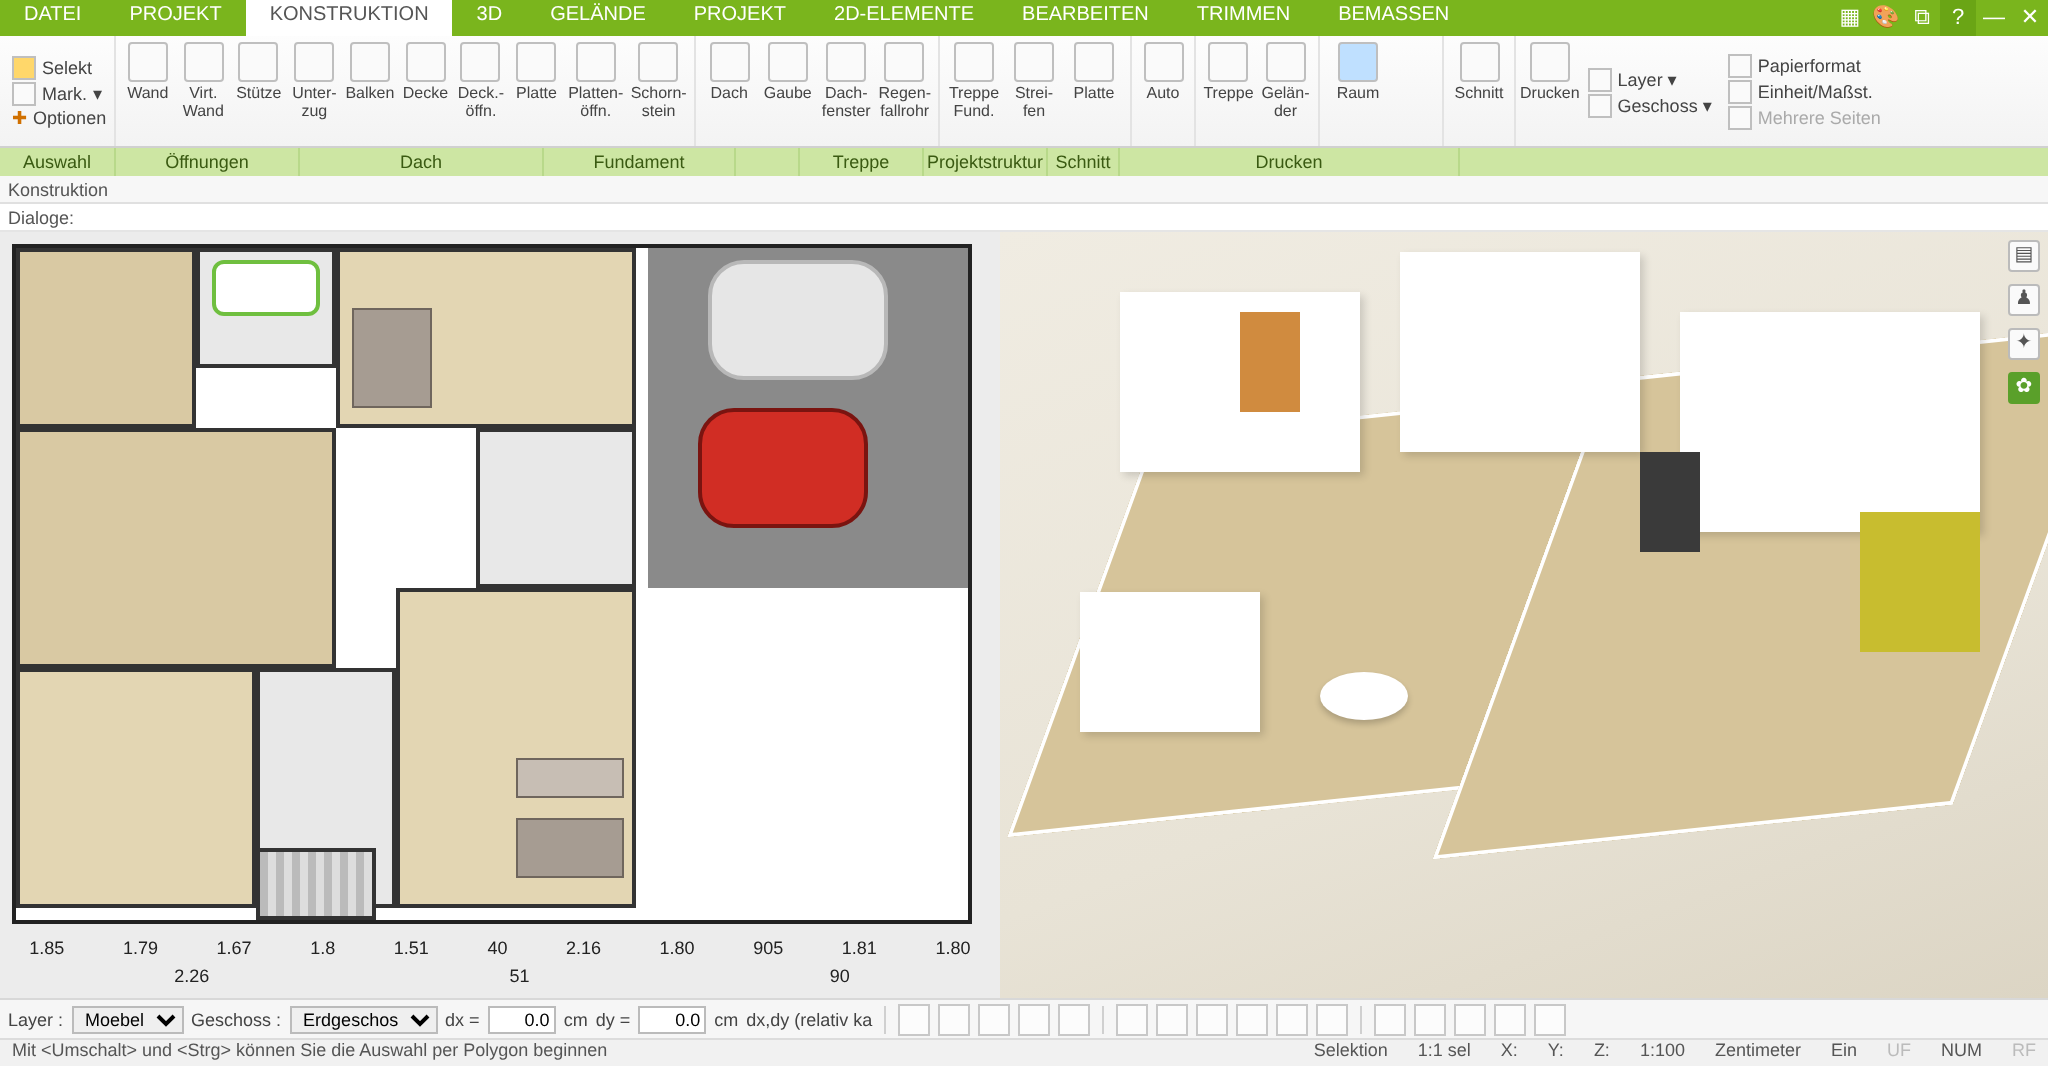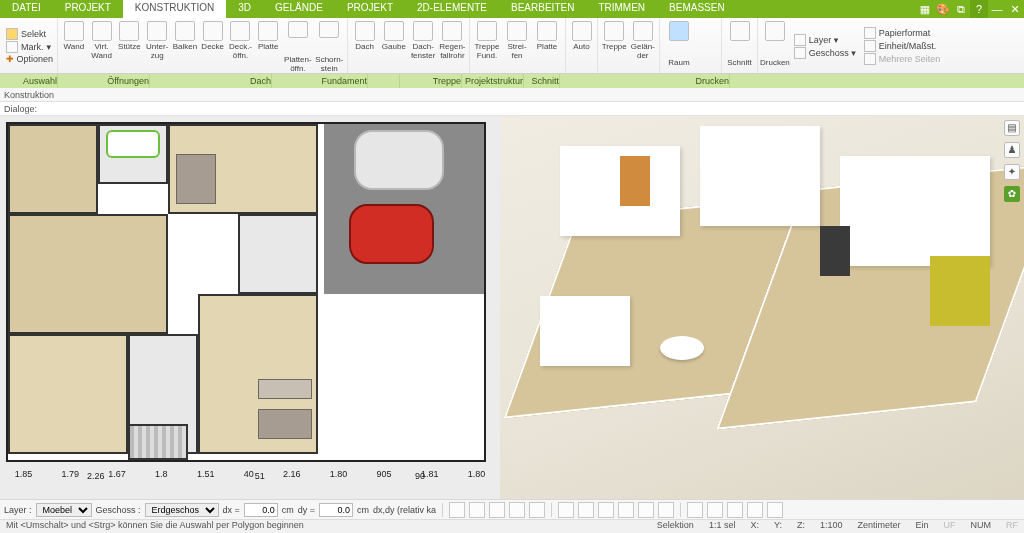--- a/index.html
+++ b/index.html
@@ -9,30 +9,30 @@
 .tabstrip { height: 18px; background: #7ab51d; display: flex; align-items: stretch; font-size: 10px; color: #fff; }
 .tabstrip .tab { padding: 2px 12px 0 12px; cursor: pointer; }
 .tabstrip .tab.active { background: #fff; color: #555; }
 .tabstrip .spacer { flex: 1; }
 .tabstrip .sysbtn { width: 18px; text-align: center; line-height: 18px; font-size: 11px; }
 
 
 .ribbon { height: 56px; background: linear-gradient(#fdfdfd,#f3f3f3); border-bottom: 1px solid #d0d0d0; display: flex; }
 .rgroup { display: flex; border-right: 1px solid #e3e3e3; padding: 1px 2px 0 2px; }
 .rbtn { width: 30px; display: flex; flex-direction: column; align-items: center; justify-content: flex-start; padding-top: 2px; cursor: pointer; }
-.rbtn.wide { width: 34px; gap: 16px; }
+.rbtn.wide { width: 34px; }
 .rbtn .ico { width: 20px; height: 20px; border: 1px solid #bfbfbf; border-radius: 2px; background: #fafafa; }
 .rbtn .lbl { font-size: 8px; color: #444; text-align: center; line-height: 9px; margin-top: 1px; white-space: pre; }
 .rcol { display: flex; flex-direction: column; justify-content: center; padding: 0 4px; gap: 1px; }
 .rline { display: flex; align-items: center; gap: 3px; font-size: 9px; color: #444; white-space: nowrap; }
 .rline .mico { width: 12px; height: 12px; border: 1px solid #bfbfbf; background: #fafafa; }
 
 
 .grouplabels { height: 14px; background: #cde6a3; display: flex; font-size: 9px; color: #3a5a12; }
-.grouplabels div { text-align: right; border-right: 1px solid #b8d98a; line-height: 14px; }
+.grouplabels div { text-align: center; border-right: 1px solid #b8d98a; line-height: 14px; }
 
 
 .subbar { height: 14px; background: #f7f7f7; border-bottom: 1px solid #e0e0e0; font-size: 9px; color: #555; padding-left: 4px; line-height: 14px; }
 .dialogbar { height: 14px; background: #fff; border-bottom: 1px solid #e5e5e5; font-size: 9px; color: #555; padding-left: 4px; line-height: 14px; }
 
 
 .viewport { height: 383px; display: flex; position: relative; }
 .pane { position: relative; overflow: hidden; }
 .pane.left { width: 500px; background: #ececec; }
 .pane.right { flex: 1; background: #f2efe8; }
@@ -45,21 +45,21 @@
 .car2 { position: absolute; right: 50px; top: 80px; width: 85px; height: 60px; background: #d12d24; border: 2px solid #7a1410; border-radius: 18px; }
 .room { position: absolute; border: 2px solid #333; }
 .woodA { background: #d9c9a3; }
 .woodB { background: #e3d6b3; }
 .tile  { background: #e8e8e8; }
 .sofa  { position: absolute; background: #a69c92; border: 1px solid #6f665d; }
 .tub   { position: absolute; background: #fff; border: 2px solid #6fbf3f; border-radius: 6px; }
 .dims  { position: absolute; left: 0; right: 0; bottom: 2px; height: 36px; font-size: 9px; color: #222; }
 .dims .d1, .dims .d2 { position: absolute; width: 100%; display: flex; justify-content: space-around; }
 .dims .d1 { bottom: 18px; }
-.dims .d2 { bottom: 16px; padding-left: 12px; }
+.dims .d2 { bottom: 4px; padding-left: 12px; }
 
 
 .v3d { position: absolute; inset: 0; background: linear-gradient(160deg,#f0ece2 0%, #e8e3d6 60%, #dcd5c4 100%); }
 .slab { position: absolute; background: #d6c49a; transform: skew(-20deg,-6deg); box-shadow: 0 0 0 2px #fff inset; }
 .wall3 { position: absolute; background: #fff; box-shadow: 2px 2px 4px rgba(0,0,0,.15); }
 .cab   { position: absolute; background: #c8bd2f; }
 .cabd  { position: absolute; background: #3a3a3a; }
 .wood3 { position: absolute; background: #d08b3f; }
 .sidetools { position: absolute; right: 2px; top: 4px; width: 18px; display: flex; flex-direction: column; gap: 6px; }
 .sidetools span { width: 16px; height: 16px; border: 1px solid #bbb; background: #fafafa; border-radius: 2px; font-size: 10px; text-align: center; line-height: 14px; color: #555; }

